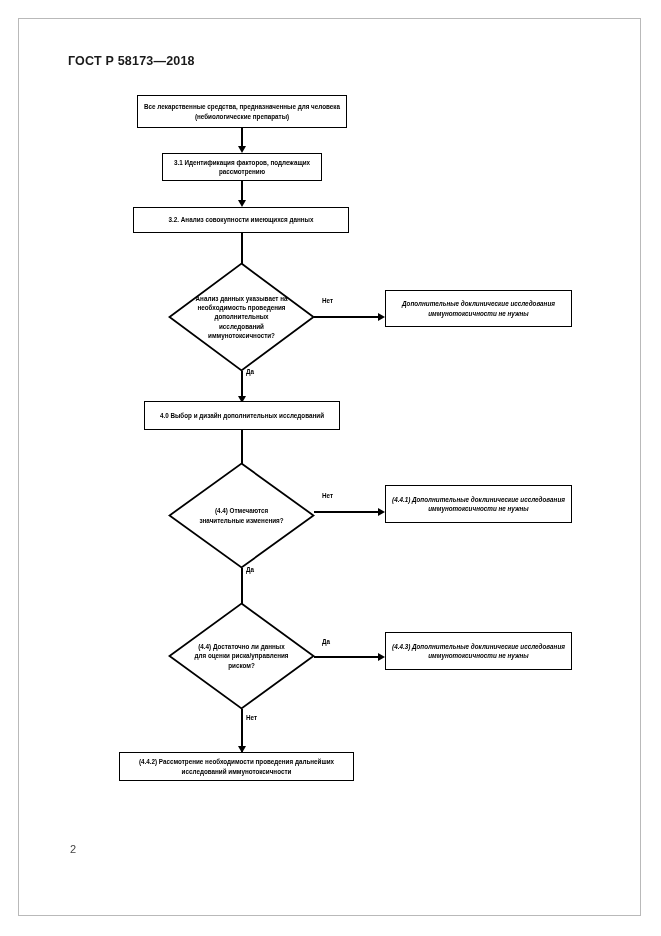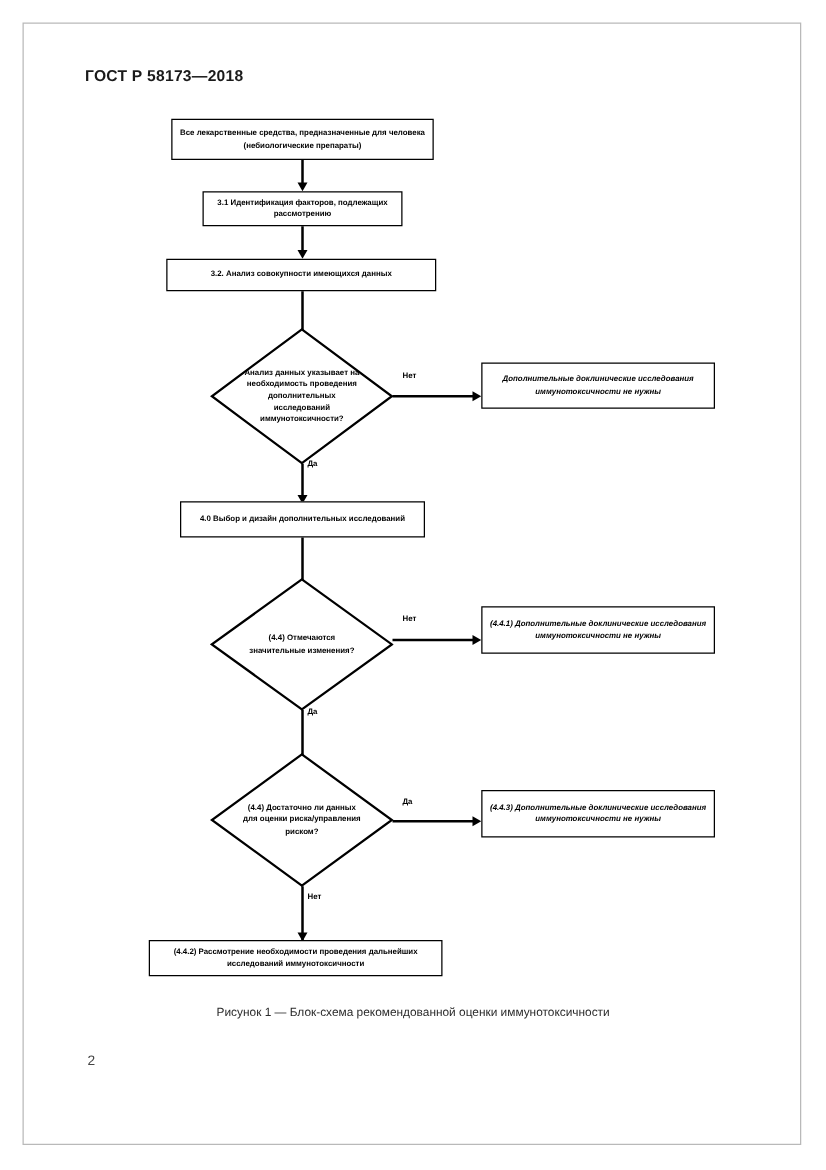--- a/index.html
+++ b/index.html
@@ -208,17 +208,16 @@
     <div class="node box italic" style="left:385px; top:632px; width:187px; height:38px;">(4.4.3) Дополнительные доклинические исследования иммунотоксичности не нужны</div>
 
     <div class="conn v" style="left:241px; top:709px; height:43px;"></div>
     <div class="edge-label" style="left:246px; top:714px;">Нет</div>
     <div class="arrow-down" style="left:238px; top:746px;"></div>
 
     <div class="node box" style="left:119px; top:752px; width:235px; height:29px;">(4.4.2) Рассмотрение необходимости проведения дальнейших исследований иммунотоксичности</div>
 
   </div>
 
-  <div class="fig-caption">Рисунок 1 — Блок-схема рекомендованной оценки иммунотоксичности</div>
 
   <div class="page-number">2</div>
 
 </div>
 
 </body></html>

